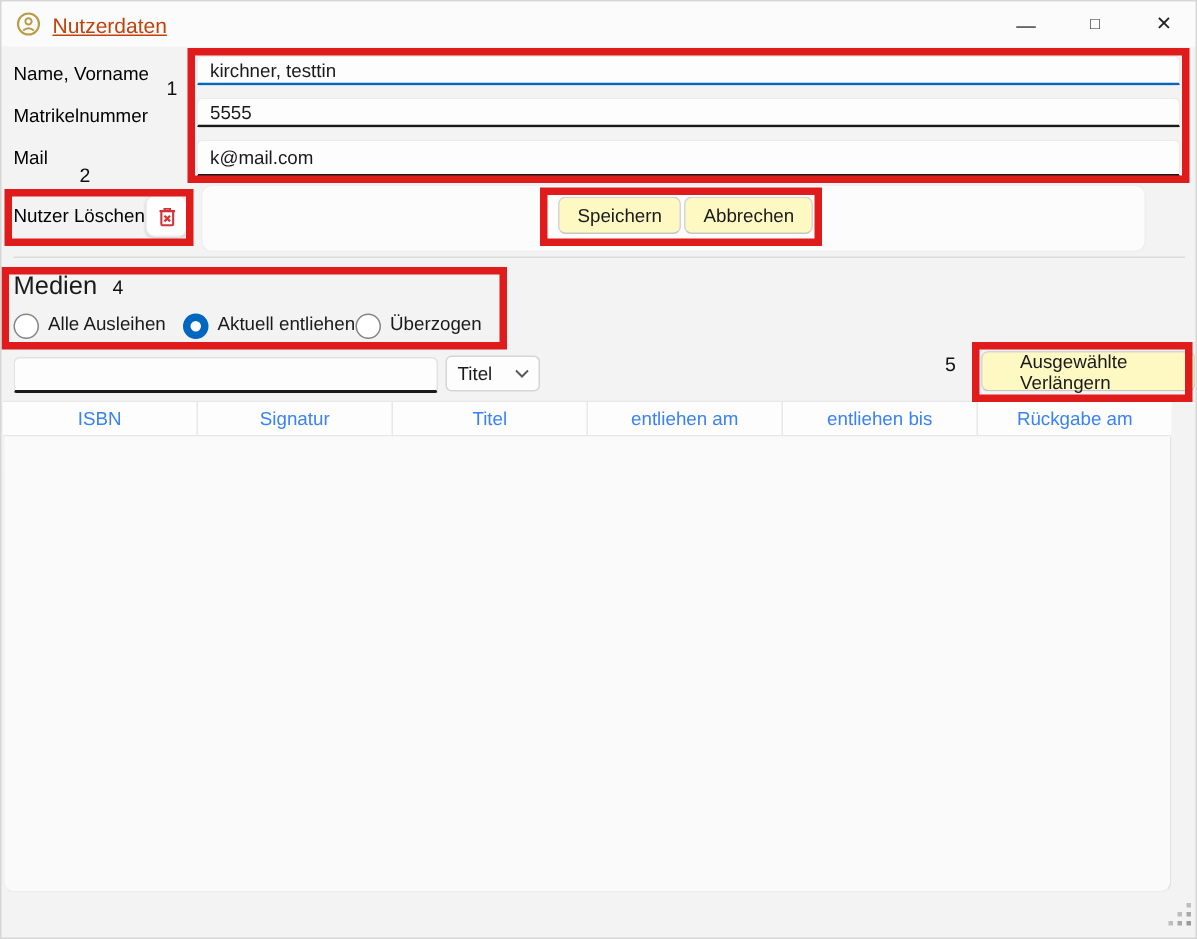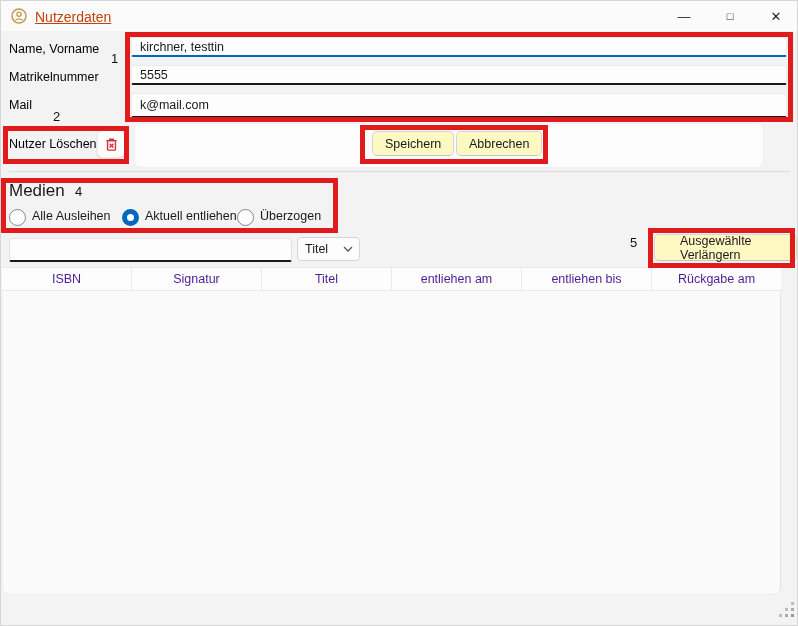--- a/index.html
+++ b/index.html
@@ -38,21 +38,21 @@
   .radio-item { position:absolute; top:208px; display:flex; align-items:flex-start; gap:6px; }
   .radio-circle { width:17px; height:17px; border-radius:50%; background:#fff; border:1px solid #858585; }
   .radio-circle.selected { border:5px solid #0067c0; }
   .radio-label { font-size:12.5px; color:#1a1a1a; }
 
   .search { position:absolute; left:8px; top:237px; width:283px; height:24px; background:#fdfdfd; border:1px solid #e2e2e2; border-bottom:2px solid #1a1a1a; border-radius:4px 4px 2px 2px; padding:0 8px; font-size:12.5px; outline:none; }
 
   .dropdown { position:absolute; left:296px; top:236px; width:63px; height:24px; background:#fdfdfd; border:1px solid #d5d5d5; border-radius:4px; display:flex; align-items:center; justify-content:space-between; padding:0 6px 0 7px; font-size:12.5px; color:#1a1a1a; }
 
   .table-header { position:absolute; left:1px; top:266px; width:779px; height:24px; display:flex; background:#fdfdfd; border-top:1px solid #e8e8e8; border-bottom:1px solid #e8e8e8; }
-  .th { flex:1; display:flex; align-items:center; justify-content:center; font-size:12.5px; color:#4c1d95; border-right:1px solid #e8e8e8; }
+  .th { flex:1; display:flex; align-items:center; justify-content:center; font-size:12.5px; color:#3b82f6; border-right:1px solid #e8e8e8; }
   .th:last-child { border-right:none; }
 
   .table-body { position:absolute; left:1px; top:290px; width:779px; height:304px; background:#fafafa; border-right:1px solid #e3e3e3; border-left:1px solid #f0f0f0; border-bottom:1px solid #ededed; border-radius:0 0 7px 7px; }
 
   .grip { position:absolute; left:778px; top:601px; width:3px; height:3px; background:transparent;
           box-shadow: 12px 0 0 #bdbdbd, 6px 6px 0 #bdbdbd, 12px 6px 0 #a9a9a9, 0 12px 0 #bdbdbd, 6px 12px 0 #a9a9a9, 12px 12px 0 #9a9a9a; }
 </style>
 </head>
 <body>
 

